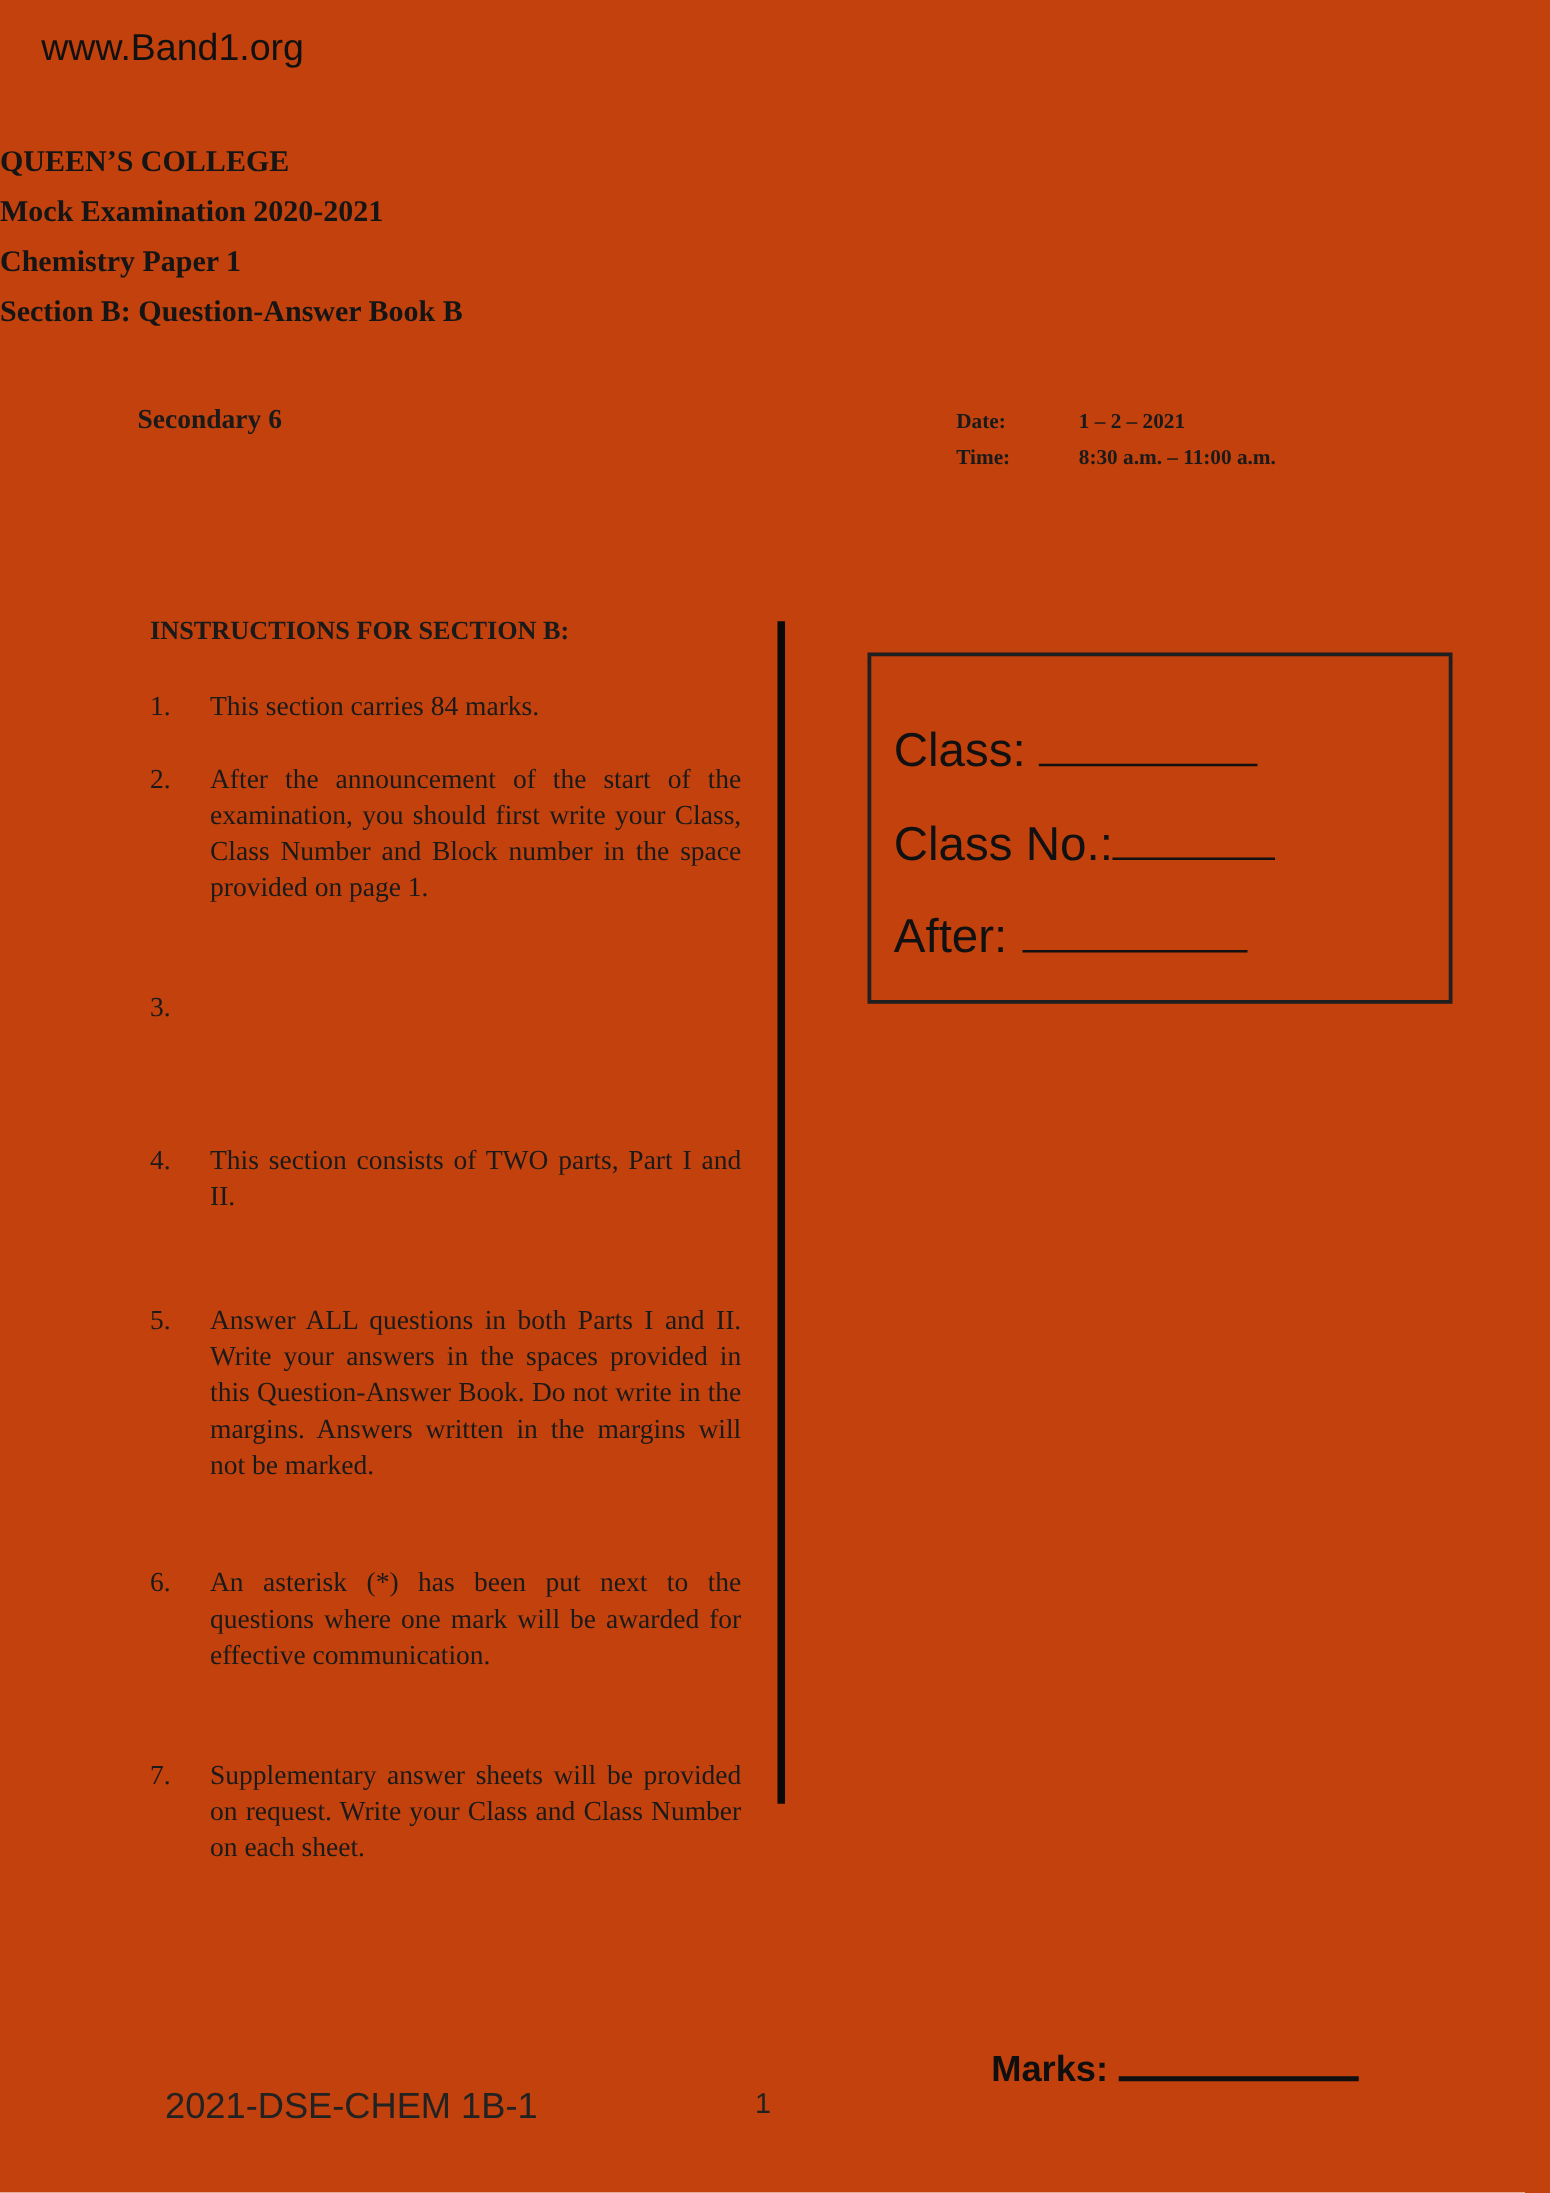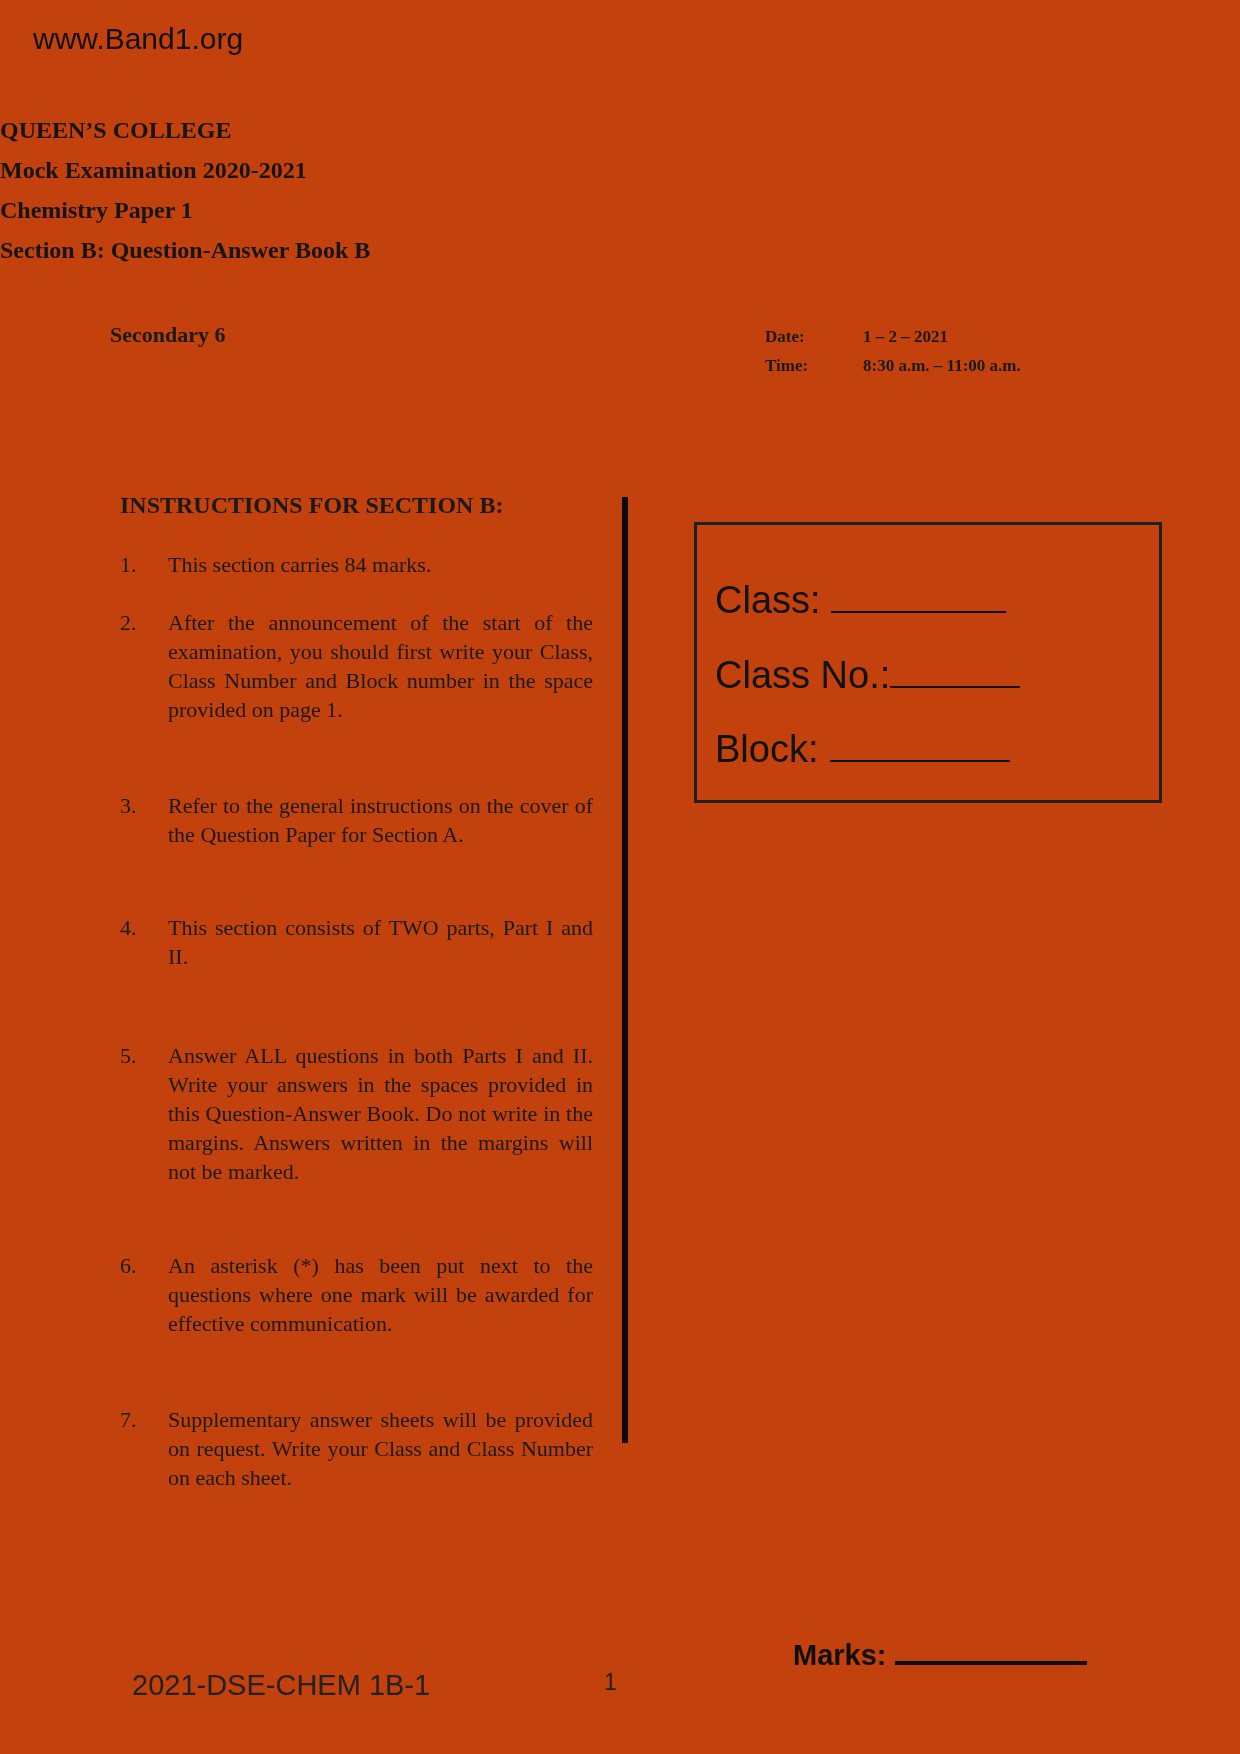--- a/index.html
+++ b/index.html
@@ -53,21 +53,21 @@
     white-space: nowrap;
   }
   .datetime .lbl { display: inline-block; width: 98px; }
 
   
   .inst-heading {
     position: absolute;
     left: 120px;
     top: 492px;
     font-weight: bold;
-    font-size: 24px;
+    font-size: 21px;
   }
   .inst-item {
     position: absolute;
     left: 120px;
     width: 473px;
     font-size: 22px;
     line-height: 29px;
   }
   .inst-item .num { position: absolute; left: 0; top: 0; }
   .inst-item .txt {
@@ -182,21 +182,20 @@
   <div class="inst-item top-1">
     <span class="num">1.</span>
     <div class="txt">This section carries 84 marks.</div>
   </div>
   <div class="inst-item top-2">
     <span class="num">2.</span>
     <div class="txt">After the announcement of the start of the examination, you should first write your Class, Class Number and Block number in the space provided on page 1.</div>
   </div>
   <div class="inst-item top-3">
     <span class="num">3.</span>
-    <div class="txt">Refer to the general instructions on the cover of the Question Paper for Section A.</div>
   </div>
   <div class="inst-item top-4">
     <span class="num">4.</span>
     <div class="txt">This section consists of TWO parts, Part I and II.</div>
   </div>
   <div class="inst-item top-5">
     <span class="num">5.</span>
     <div class="txt">Answer ALL questions in both Parts I and II. Write your answers in the spaces provided in this Question-Answer Book. Do not write in the margins. Answers written in the margins will not be marked.</div>
   </div>
   <div class="inst-item top-6">
@@ -211,21 +210,21 @@
   <div class="divider"></div>
 
   <div class="info-box">
     <div class="info-row row-class">
       <span>Class:</span><span class="u-line w-class"></span>
     </div>
     <div class="info-row row-classno">
       <span>Class No.:</span><span class="u-line w-classno"></span>
     </div>
     <div class="info-row row-block">
-      <span>Block:</span><span class="u-line w-block"></span>
+      <span>After:</span><span class="u-line w-block"></span>
     </div>
   </div>
 
   <div class="marks">
     <span>Marks:</span><span class="u-line"></span>
   </div>
 
   <div class="footer-code">2021-DSE-CHEM 1B-1</div>
   <div class="footer-page">1</div>
 

